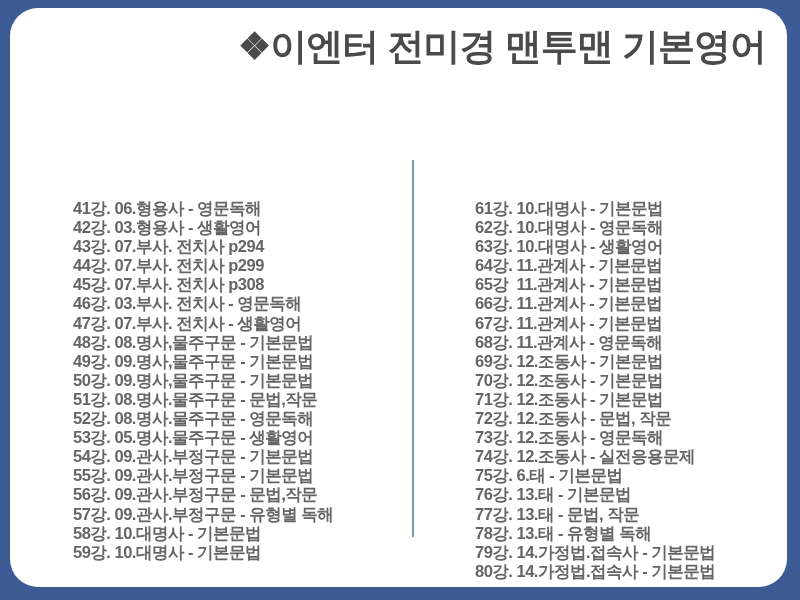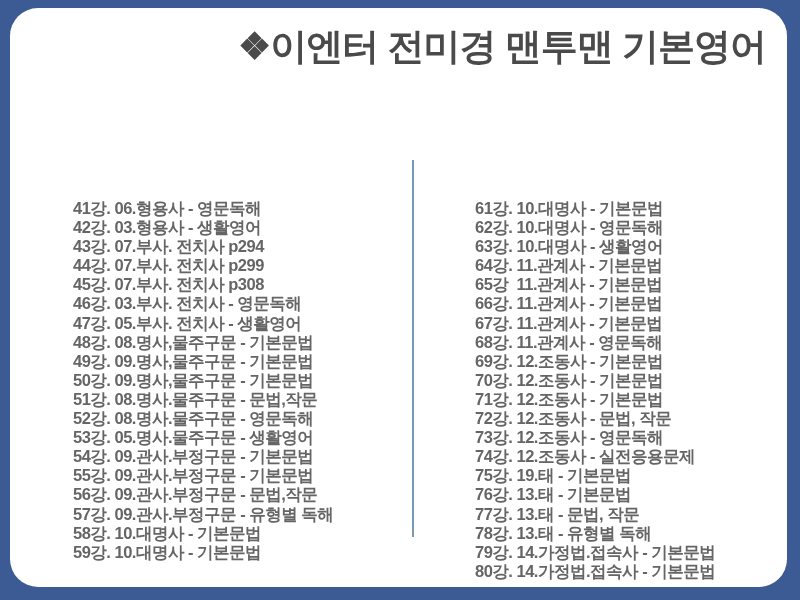--- a/index.html
+++ b/index.html
@@ -68,21 +68,21 @@
   <div class="panel">
     <div class="title">❖이엔터 전미경 맨투맨 기본영어</div>
 
     <div class="lecture-list left">
         <div class="lecture-line">41강. 06.형용사 - 영문독해</div>
         <div class="lecture-line">42강. 03.형용사 - 생활영어</div>
         <div class="lecture-line">43강. 07.부사. 전치사 p294</div>
         <div class="lecture-line">44강. 07.부사. 전치사 p299</div>
         <div class="lecture-line">45강. 07.부사. 전치사 p308</div>
         <div class="lecture-line">46강. 03.부사. 전치사 - 영문독해</div>
-        <div class="lecture-line">47강. 05.부사. 전치사 - 생활영어</div>
+        <div class="lecture-line">47강. 07.부사. 전치사 - 생활영어</div>
         <div class="lecture-line">48강. 08.명사,물주구문 - 기본문법</div>
         <div class="lecture-line">49강. 09.명사,물주구문 - 기본문법</div>
         <div class="lecture-line">50강. 09.명사,물주구문 - 기본문법</div>
         <div class="lecture-line">51강. 08.명사.물주구문 - 문법,작문</div>
         <div class="lecture-line">52강. 08.명사.물주구문 - 영문독해</div>
         <div class="lecture-line">53강. 05.명사.물주구문 - 생활영어</div>
         <div class="lecture-line">54강. 09.관사.부정구문 - 기본문법</div>
         <div class="lecture-line">55강. 09.관사.부정구문 - 기본문법</div>
         <div class="lecture-line">56강. 09.관사.부정구문 - 문법,작문</div>
         <div class="lecture-line">57강. 09.관사.부정구문 - 유형별 독해</div>
@@ -100,21 +100,21 @@
         <div class="lecture-line">65강  11.관계사 - 기본문법</div>
         <div class="lecture-line">66강. 11.관계사 - 기본문법</div>
         <div class="lecture-line">67강. 11.관계사 - 기본문법</div>
         <div class="lecture-line">68강. 11.관계사 - 영문독해</div>
         <div class="lecture-line">69강. 12.조동사 - 기본문법</div>
         <div class="lecture-line">70강. 12.조동사 - 기본문법</div>
         <div class="lecture-line">71강. 12.조동사 - 기본문법</div>
         <div class="lecture-line">72강. 12.조동사 - 문법, 작문</div>
         <div class="lecture-line">73강. 12.조동사 - 영문독해</div>
         <div class="lecture-line">74강. 12.조동사 - 실전응용문제</div>
-        <div class="lecture-line">75강. 19.태 - 기본문법</div>
+        <div class="lecture-line">75강. 6.태 - 기본문법</div>
         <div class="lecture-line">76강. 13.태 - 기본문법</div>
         <div class="lecture-line">77강. 13.태 - 문법, 작문</div>
         <div class="lecture-line">78강. 13.태 - 유형별 독해</div>
         <div class="lecture-line">79강. 14.가정법.접속사 - 기본문법</div>
         <div class="lecture-line">80강. 14.가정법.접속사 - 기본문법</div>
       </div>
   </div>
 </div>
 
 </body></html>

